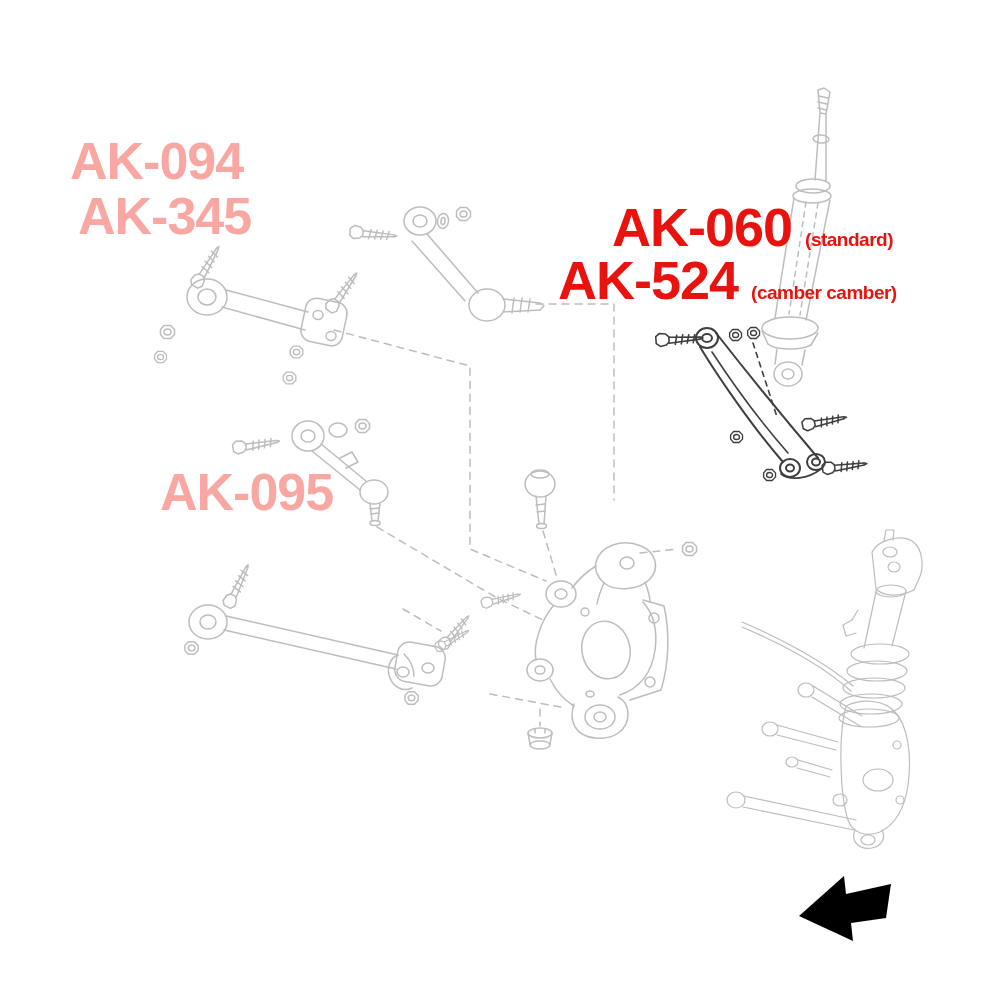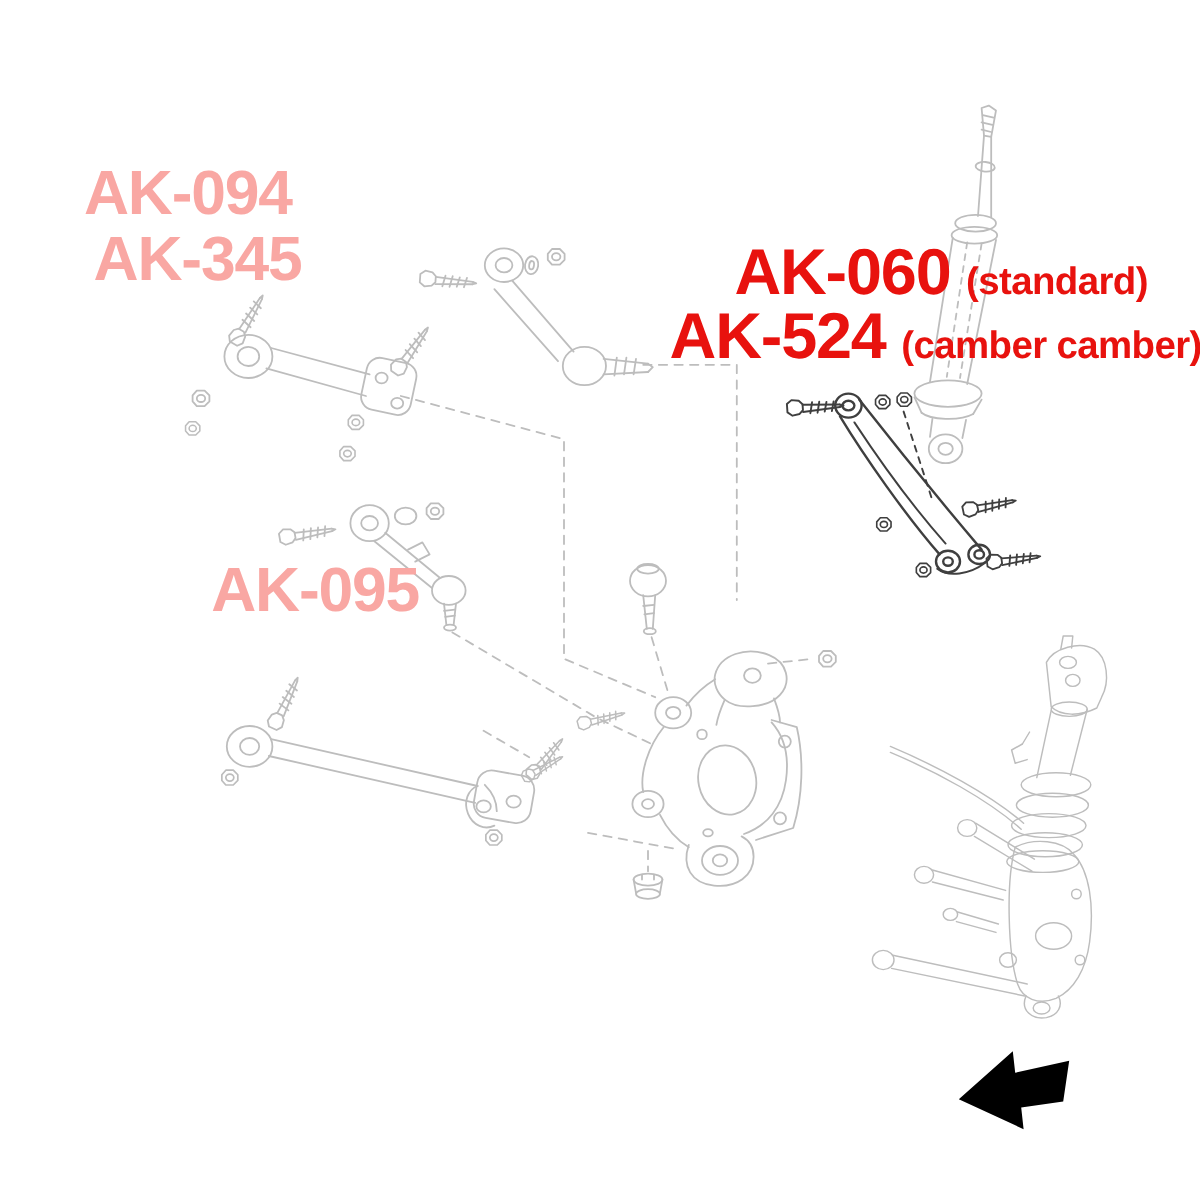--- a/index.html
+++ b/index.html
@@ -11,21 +11,21 @@
   .dk{stroke:var(--line-dark);fill:none;stroke-width:2;stroke-linecap:round;stroke-linejoin:round;}
   .dk2{stroke:var(--line-dark);fill:none;stroke-width:1.6;stroke-linecap:round;stroke-linejoin:round;}
   .dash{stroke-dasharray:7 6;}
   .dash2{stroke-dasharray:5 5;}
   .arrowfill{fill:var(--arrow-black);stroke:none;}
   .lbl{position:absolute;font-weight:700;font-size:52px;line-height:1;letter-spacing:-1px;white-space:nowrap;}
   .salmon{color:var(--salmon);}
   .red{color:var(--red);}
   .lblrow{position:absolute;display:flex;align-items:baseline;gap:13px;font-weight:700;white-space:nowrap;}
   .lblrow .big{font-size:54px;line-height:1;letter-spacing:-1px;}
-  .lblrow .note{font-size:32px;line-height:1;letter-spacing:-0.5px;}
+  .lblrow .note{font-size:19px;line-height:1;letter-spacing:-0.5px;}
 </style>
 </head>
 <body>
 
 <div class="stage">
 
 <svg width="1000" height="1000" viewBox="0 0 1000 1000">
   <defs>
     <g id="bolt">
       <path d="M-10,-4 L-6,-7 L0,-6 L3,-3 L3,2 L0,5 L-6,6 L-10,3 Z"></path>
@@ -248,15 +248,15 @@
 
 <div class="lblrow red" style="left:612px;top:200px">
   <span class="big">AK-060</span>
   <span class="note">(standard)</span>
 </div>
 <div class="lblrow red" style="left:558px;top:253px">
   <span class="big">AK-524</span>
   <span class="note">(camber camber)</span>
 </div>
 
-<div class="lbl salmon" style="left:176px;top:466px">AK-095</div>
+<div class="lbl salmon" style="left:160px;top:466px">AK-095</div>
 
 </div>
 
 </body></html>

